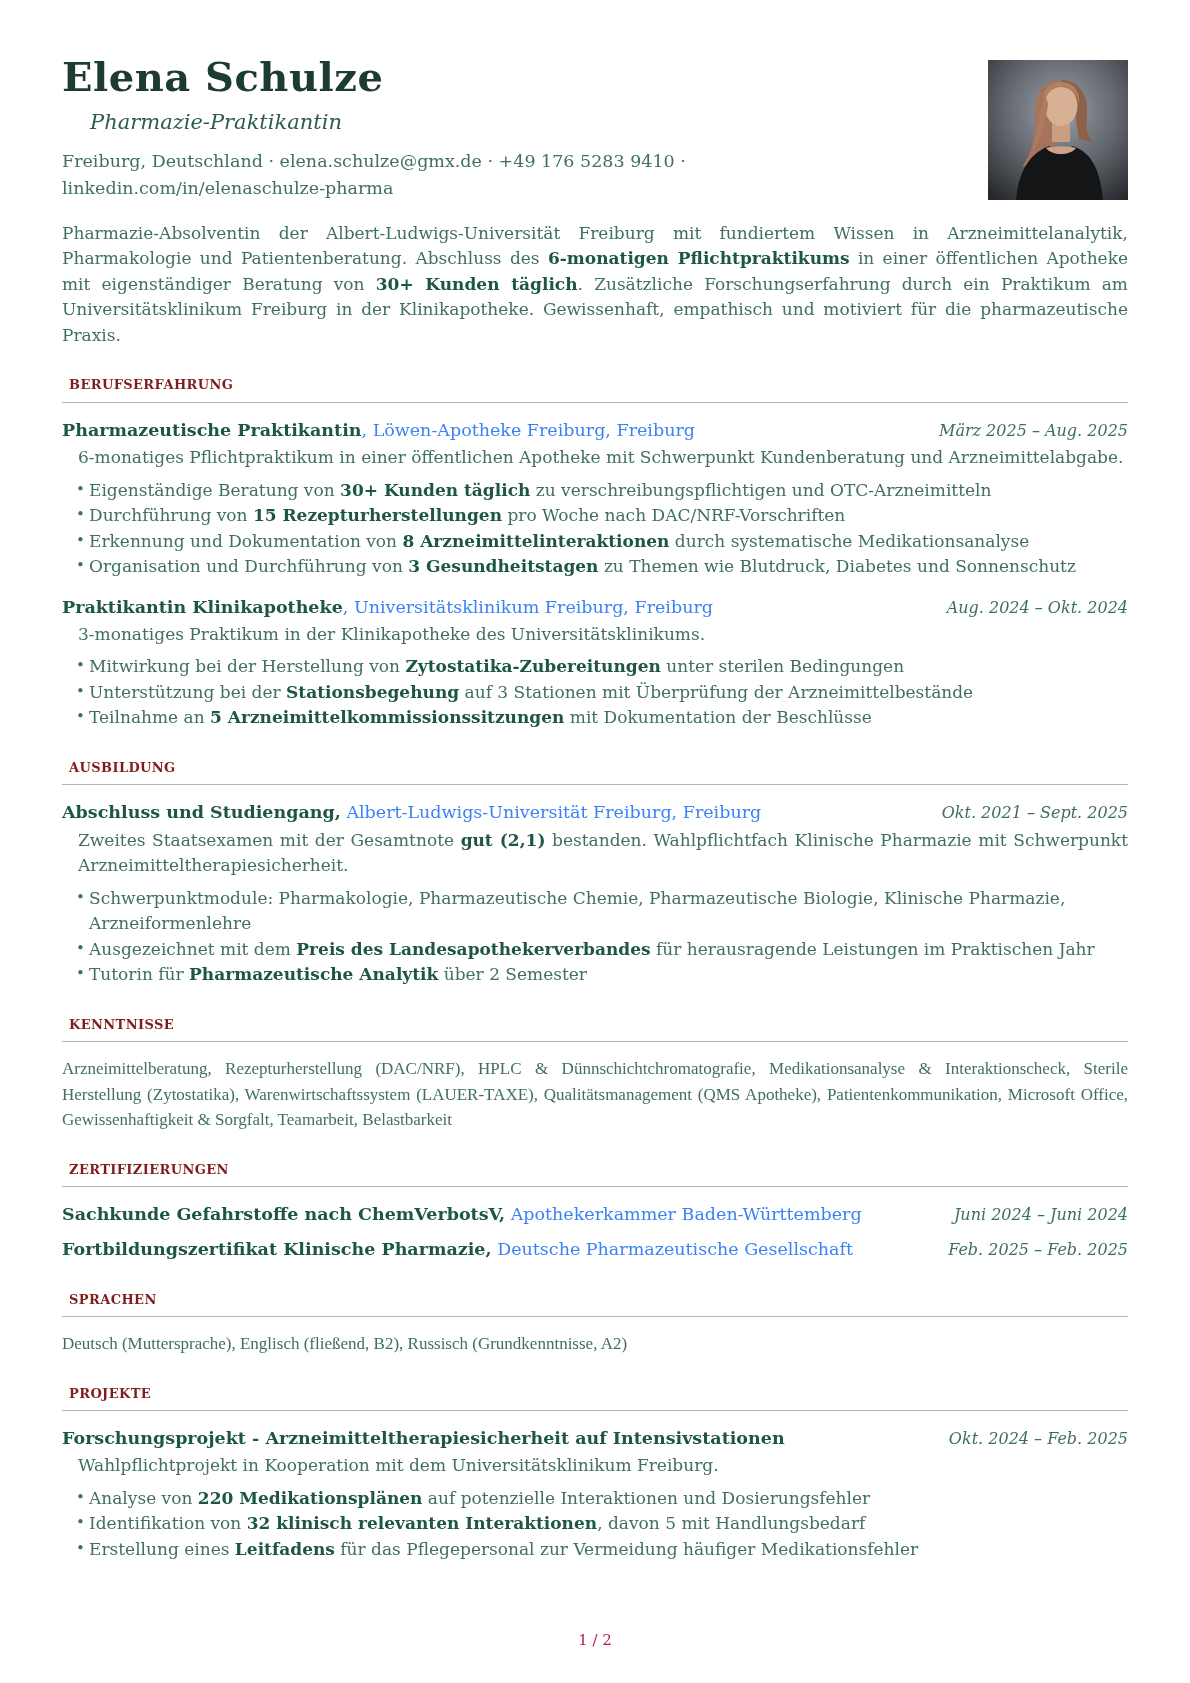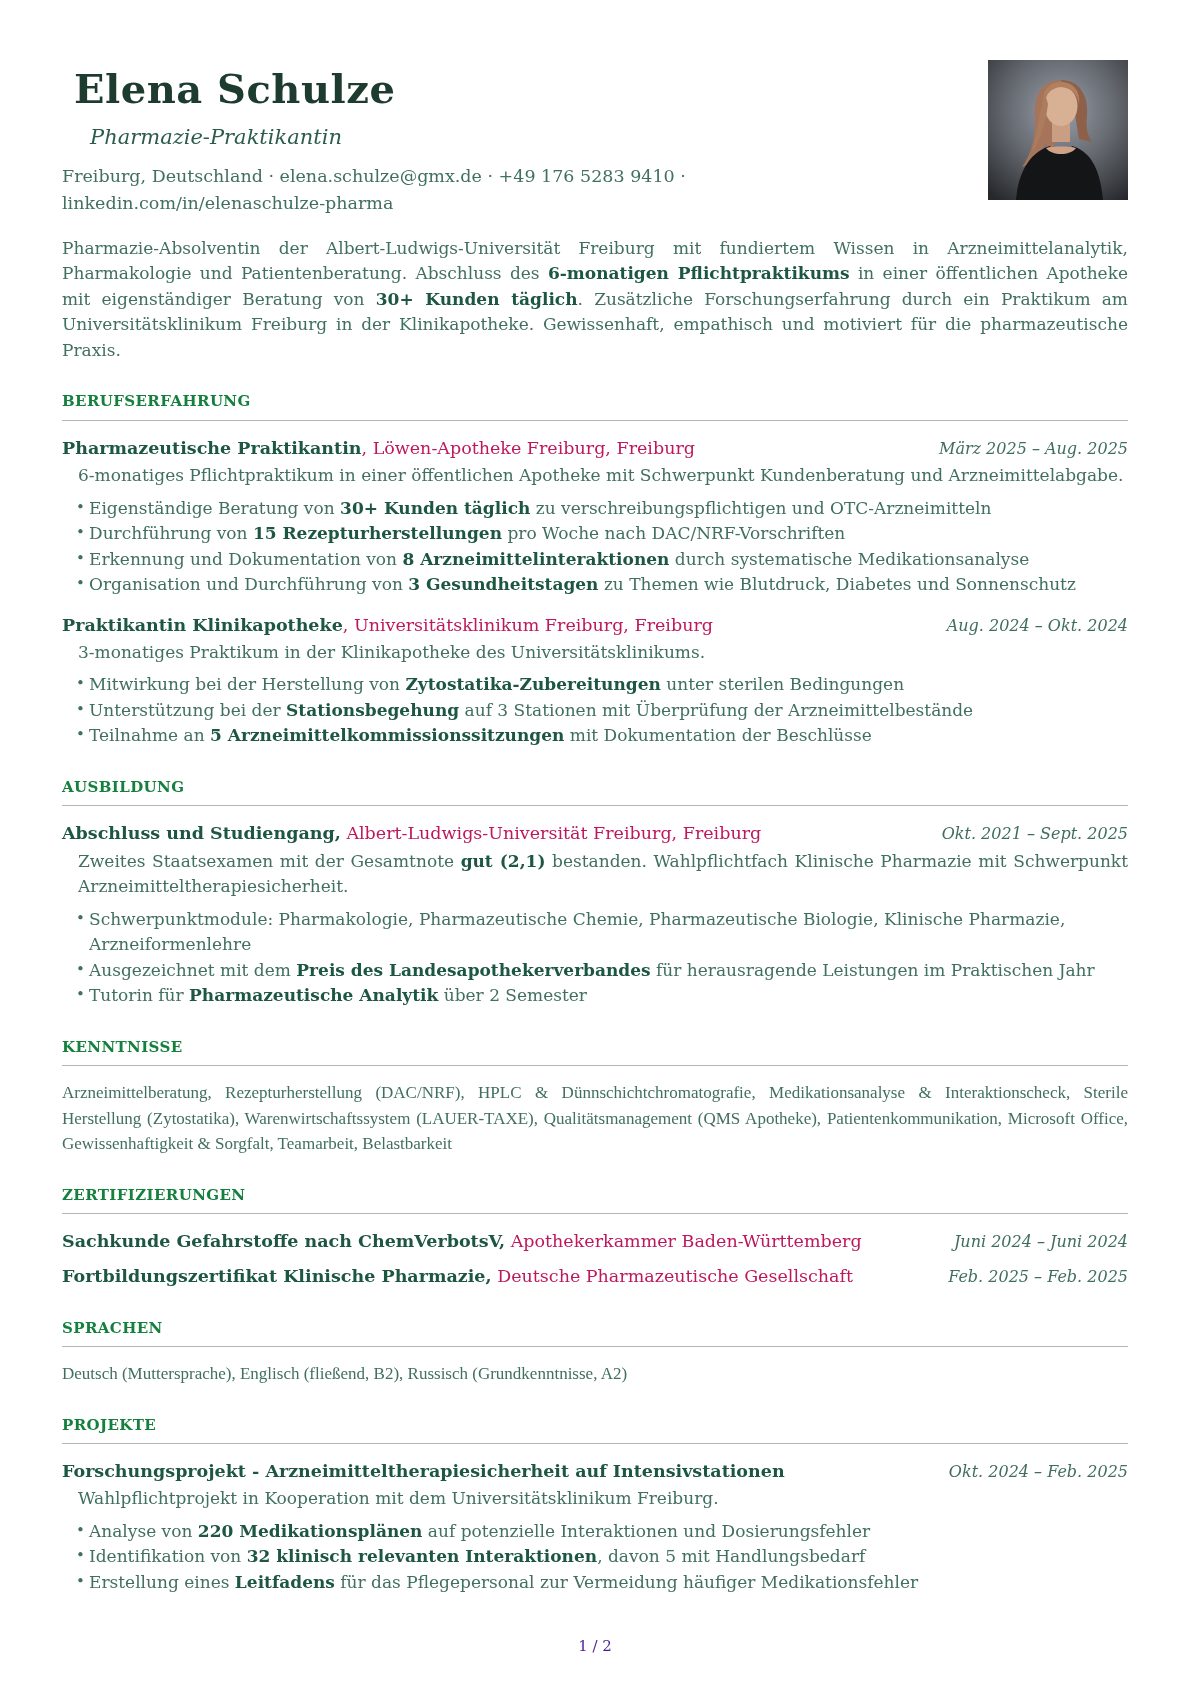--- a/index.html
+++ b/index.html
@@ -14,63 +14,63 @@
     color:#41705e;
     font-size:17px;
     line-height:1.5;
     overflow:hidden;
   }
 
   
   header { display:flex; justify-content:space-between; align-items:flex-start; }
   .header-left { max-width:860px; }
   h1.name {
-    margin:12px; font-size:40px; line-height:1.05; font-weight:bold;
+    margin:0; font-size:40px; line-height:1.05; font-weight:bold;
     color:#1e3b2f; letter-spacing:0.5px;
   }
   .job-title { margin-top:9px; font-size:21px; font-style:italic; color:#2c5c4a;margin-left:28px; }
   .contact { margin-top:9px; font-size:17.5px; line-height:1.55; color:#41705e; }
   .photo { width:140px; height:140px; flex:0 0 auto; margin-top:4px; }
   .photo svg { display:block; width:140px; height:140px; }
 
   
   .summary { margin:19px 0 0 0; text-align:justify; hyphens:auto; }
 
   
   .section { margin-top:27px; }
   .section-heading {
-    margin:0; font-size:15px; font-weight:bold; color:#15803d;
+    margin:7px; font-size:13px; font-weight:bold; color:#7f1d1d;
     letter-spacing:0.4px;
   }
   .rule { height:1px; background:#b5b5b5; margin:7px 0 14px 0; }
 
   .entry { margin-bottom:14px; }
   .entry.compact { margin-bottom:9px; }
   .entry-header { display:flex; justify-content:space-between; align-items:baseline; }
   .entry-title { font-size:17.5px; }
   .entry-title .t-bold { font-weight:bold; color:#1d5742;text-align:right; }
-  .entry-title .t-rest { color:#be185d; }
+  .entry-title .t-rest { color:#3b82f6; }
   .entry-date {
     font-style:italic; font-size:16px; color:#3f6e5c;
     white-space:nowrap; margin-left:24px; flex:0 0 auto;
   }
   .entry-desc { margin:2px 0 0 16px; text-align:justify; hyphens:auto; }
 
   ul.bullets { list-style:none; margin:7px 0 2px 0; padding:0 0 0 14px; }
   ul.bullets li { position:relative; padding-left:13px; }
   .bullet-marker { position:absolute; left:0; top:0; font-size:15px; }
 
   .section-paragraph { margin:0; text-align:justify; hyphens:auto;font-family:Liberation Serif, serif; }
 
   .b { font-weight:bold; color:#1d5742; }
 
   
   .footer {
-    position:absolute; left:0; right:0; bottom:26px;
-    text-align:center; font-size:15px; color:#4c1d95;
+    position:absolute; left:0; right:0; bottom:32px;
+    text-align:center; font-size:15px; color:#be185d;
   }
 </style>
 </head>
 <body>
 
 <div class="page">
 
   <header>
     <div class="header-left">
       <h1 class="name">Elena Schulze</h1>

